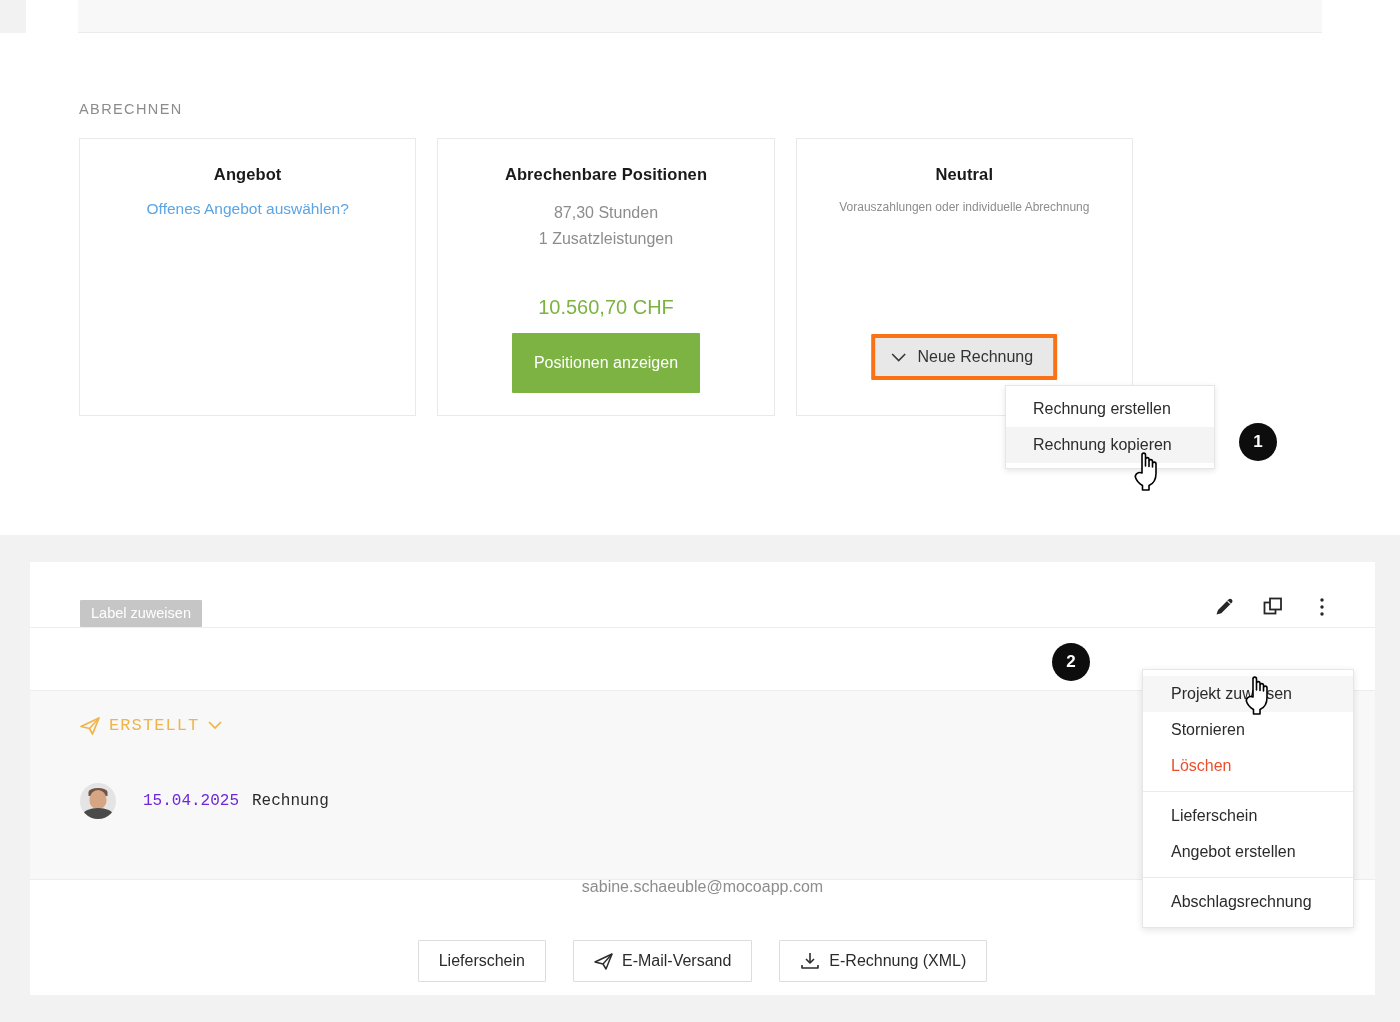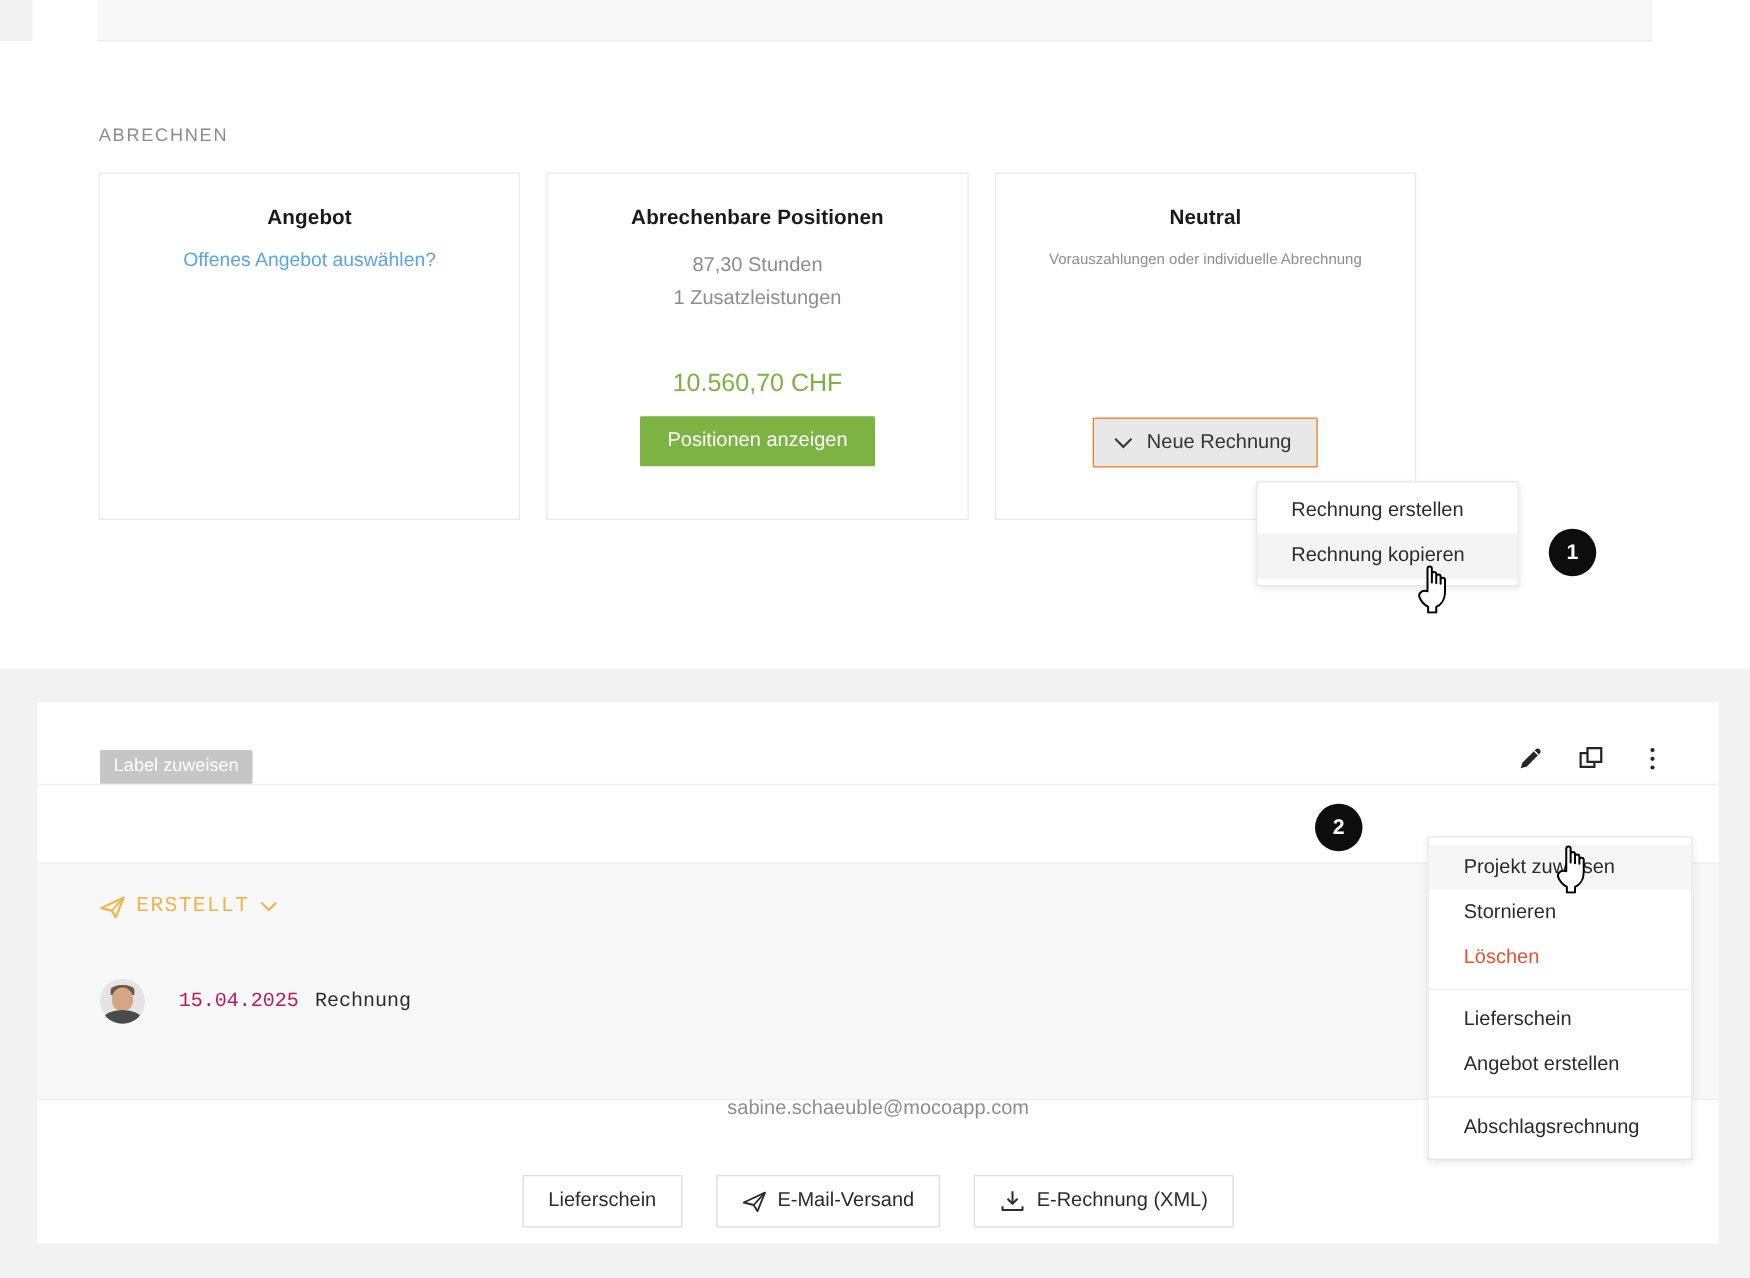--- a/index.html
+++ b/index.html
@@ -98,41 +98,41 @@
     margin-top: 43px;
   }
   .green-btn {
     display: block;
     margin: 14px auto 0 auto;
     background: #7cb342;
     color: #ffffff;
     border: none;
     font-family: inherit;
     font-size: 16px;
-    padding: 11px 22px;
+    padding: 21px 22px;
     cursor: pointer;
     border-radius: 1px;
   }
   .card-desc {
     text-align: center;
     font-size: 12px;
     color: #8d8d8d;
     margin-top: 16px;
   }
 
   
   .dd-wrap {
     position: absolute;
     left: 50%;
     transform: translateX(-50%);
     top: 195px;
   }
   .dd-btn {
     background: #e8e8e8;
-    border: 1px solid #f97316;
+    border: 4px solid #f97316;
     font-family: inherit;
     font-size: 16px;
     color: #333;
     padding: 10px 20px 10px 16px;
     cursor: pointer;
     display: flex;
     align-items: center;
     gap: 11px;
     white-space: nowrap;
     border-radius: 1px;
@@ -294,21 +294,21 @@
   .avatar .body {
     position: absolute;
     left: 50%; bottom: -3px;
     transform: translateX(-50%);
     width: 30px; height: 14px;
     border-radius: 50% 50% 0 0;
     background: #4a4a4a;
   }
   .entry-date {
     font-size: 16px;
-    color: #be185d;
+    color: #6d28d9;
     margin-left: 27px;
     width: 96px;
   }
   .entry-type {
     font-size: 16px;
     color: #2b2b2b;
     margin-left: 13px;
   }
 
   .doc-email {

